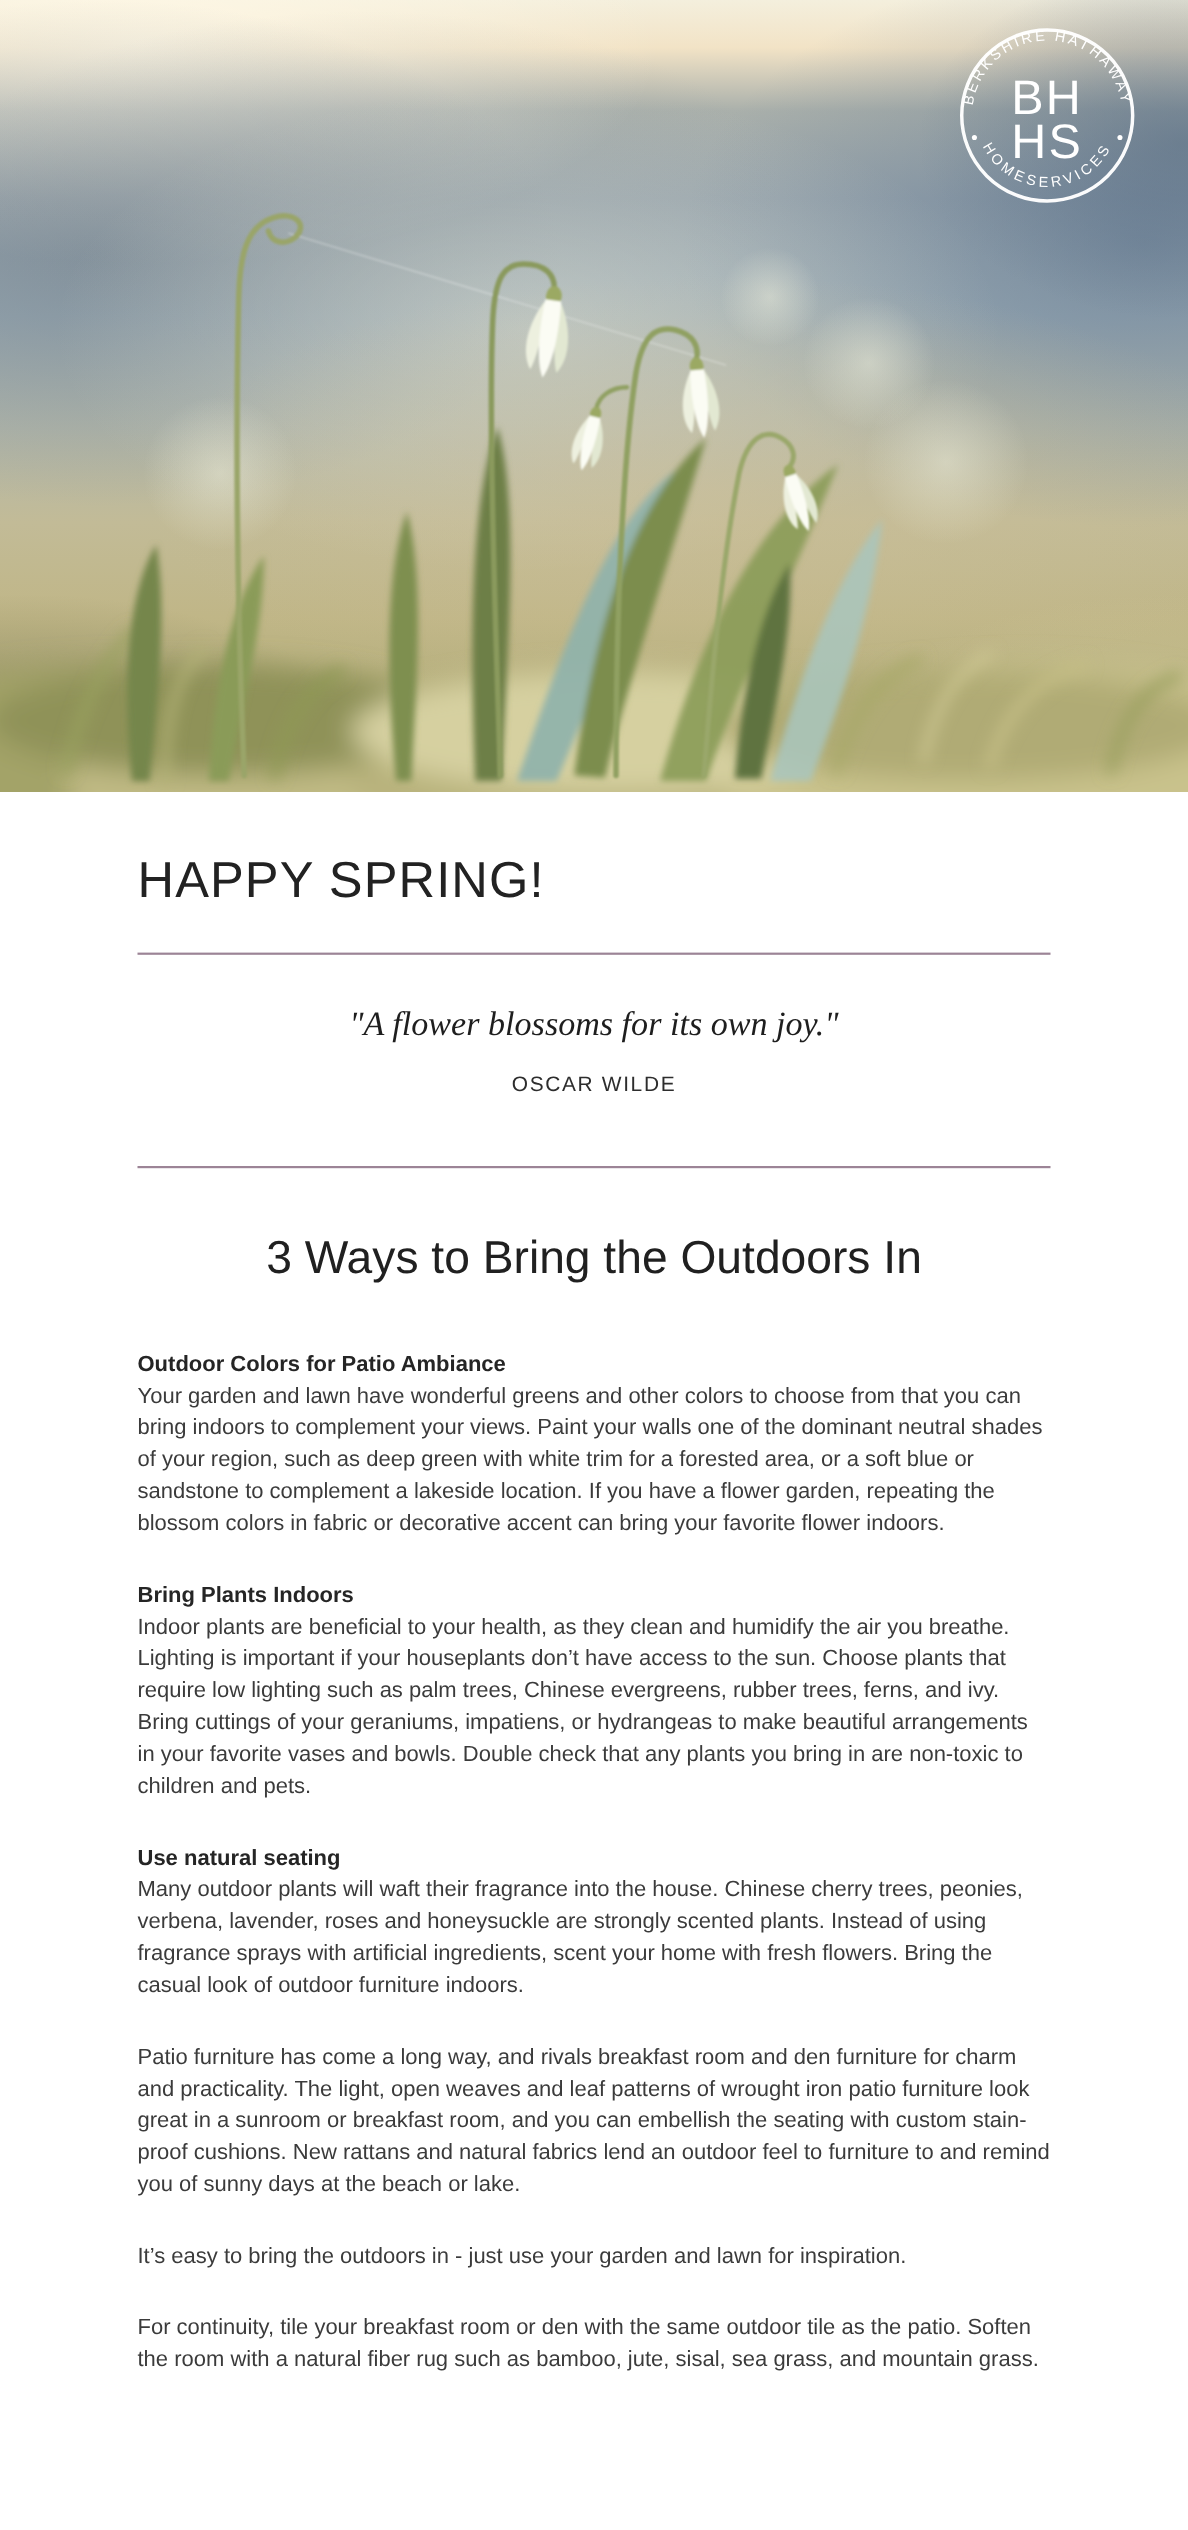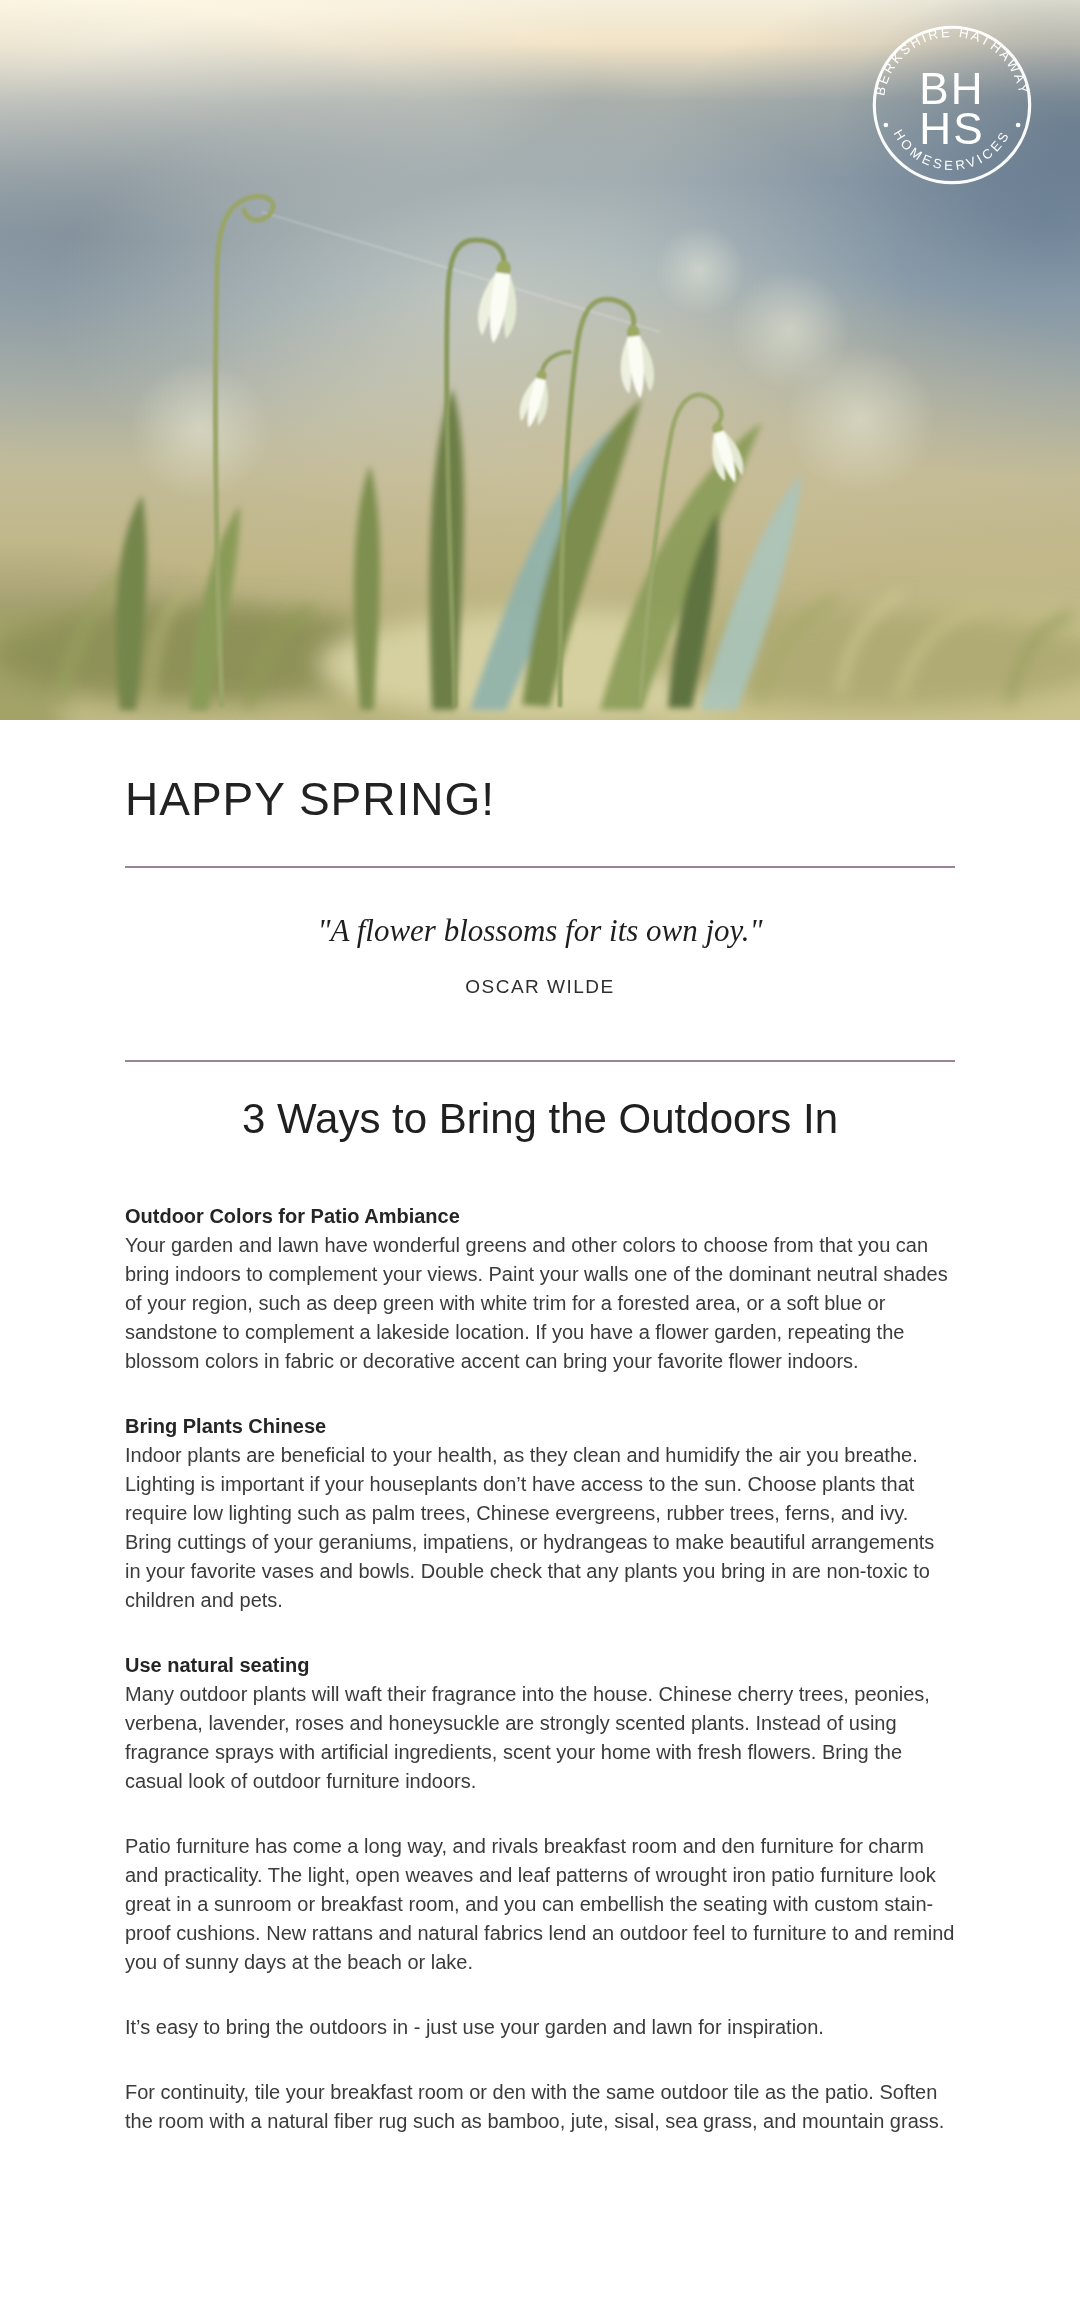--- a/index.html
+++ b/index.html
@@ -24,21 +24,21 @@
   .quote{
     margin:42px 0 0;text-align:center;
     font-family:"Liberation Serif",serif;font-style:italic;
     font-size:31px;color:#1e1e1e;line-height:1.35;
   }
   .attribution{
     margin:24px 0 0;text-align:center;
     font-size:19px;letter-spacing:1.5px;color:#2d2d2d;
   }
   .article-title{
-    margin:32px 0 0;text-align:center;
+    margin:56px 0 0;text-align:center;
     font-size:42px;font-weight:400;color:#202020;line-height:1.2;
   }
   .body-copy{margin-top:58px;font-size:20px;line-height:29px;color:#3b3b3b;}
   .body-copy h3{margin:0;font-size:20px;line-height:29px;font-weight:700;color:#252525;}
   .body-copy p{margin:0 0 36px;}
   .logo text{font-family:"Liberation Sans",sans-serif;fill:#ffffff;}
 </style>
 </head>
 <body>
 
@@ -211,21 +211,21 @@
   <div class="divider d2"></div>
 
   <h2 class="article-title">3 Ways to Bring the Outdoors In</h2>
 
   <div class="body-copy">
     <section>
       <h3>Outdoor Colors for Patio Ambiance</h3>
       <p>Your garden and lawn have wonderful greens and other colors to choose from that you can bring indoors to complement your views. Paint your walls one of the dominant neutral shades of your region, such as deep green with white trim for a forested area, or a soft blue or sandstone to complement a lakeside location. If you have a flower garden, repeating the blossom colors in fabric or decorative accent can bring your favorite flower indoors.</p>
     </section>
     <section>
-      <h3>Bring Plants Chinese</h3>
+      <h3>Bring Plants Indoors</h3>
       <p>Indoor plants are beneficial to your health, as they clean and humidify the air you breathe. Lighting is important if your houseplants don’t have access to the sun. Choose plants that require low lighting such as palm trees, Chinese evergreens, rubber trees, ferns, and ivy. Bring cuttings of your geraniums, impatiens, or hydrangeas to make beautiful arrangements in your favorite vases and bowls. Double check that any plants you bring in are non-toxic to children and pets.</p>
     </section>
     <section>
       <h3>Use natural seating</h3>
       <p>Many outdoor plants will waft their fragrance into the house. Chinese cherry trees, peonies, verbena, lavender, roses and honeysuckle are strongly scented plants. Instead of using fragrance sprays with artificial ingredients, scent your home with fresh flowers. Bring the casual look of outdoor furniture indoors.</p>
     </section>
     <p>Patio furniture has come a long way, and rivals breakfast room and den furniture for charm and practicality. The light, open weaves and leaf patterns of wrought iron patio furniture look great in a sunroom or breakfast room, and you can embellish the seating with custom stain-proof cushions. New rattans and natural fabrics lend an outdoor feel to furniture to and remind you of sunny days at the beach or lake.</p>
     <p>It’s easy to bring the outdoors in - just use your garden and lawn for inspiration.</p>
     <p>For continuity, tile your breakfast room or den with the same outdoor tile as the patio. Soften the room with a natural fiber rug such as bamboo, jute, sisal, sea grass, and mountain grass.</p>
   </div>

